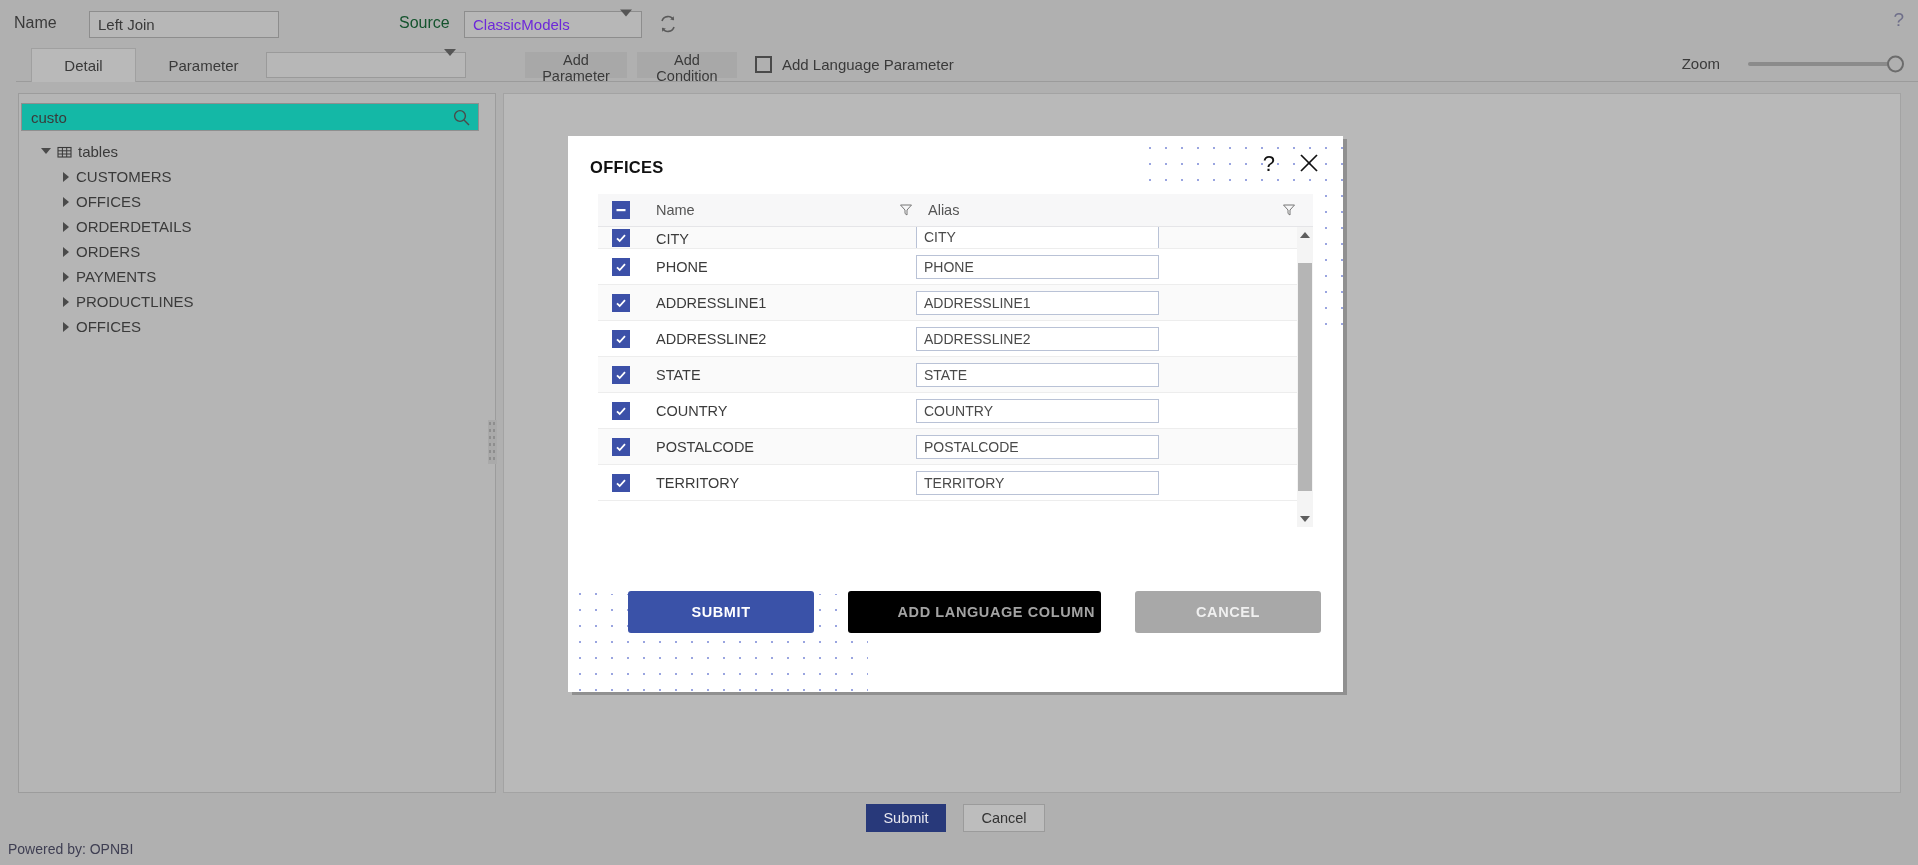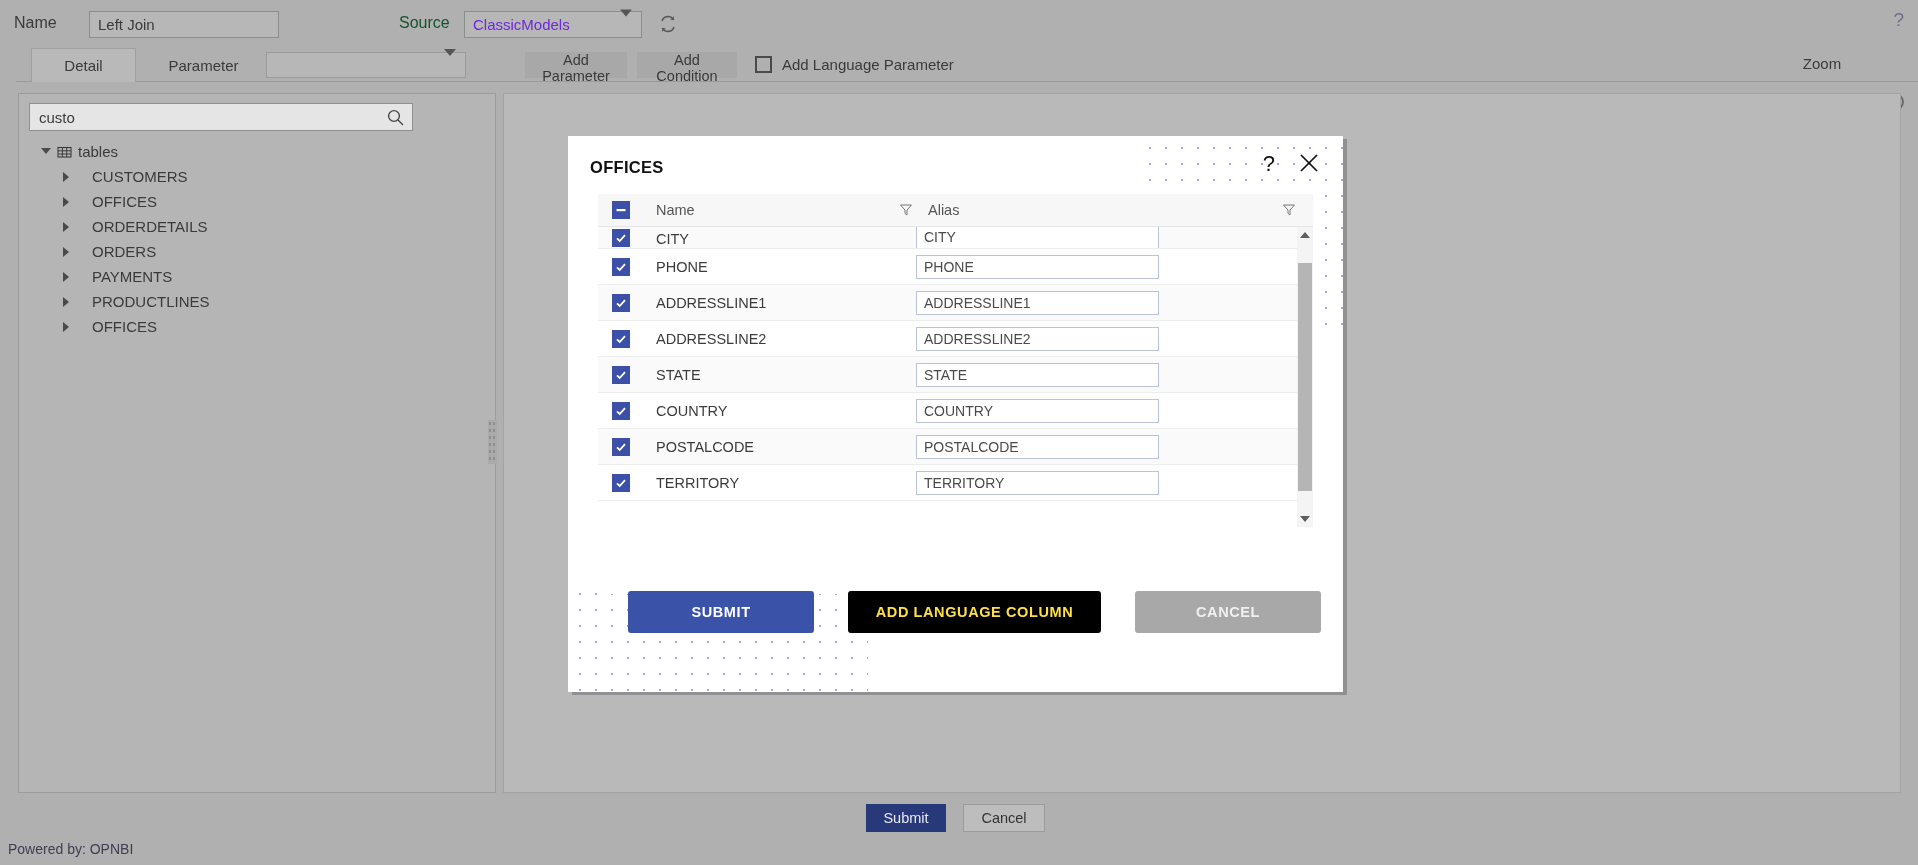--- a/index.html
+++ b/index.html
@@ -100,59 +100,59 @@
     width: 17px; height: 17px;
     background: #b0b0b0; border: 2px solid #4a4a4a;
   }
   .lang-label {
     position: absolute; left: 782px; top: 56px;
     font-size: 15px; color: #3a3a3a;
   }
 
   .zoom-wrap {
     position: absolute; right: 22px; top: 55px;
-    display: flex; align-items: center; gap: 28px; flex-direction: column;
+    display: flex; align-items: center; gap: 28px;
   }
   .zoom-lbl { font-size: 15px; color: #3a3a3a; }
   .zoom-track {
     width: 148px; height: 4px; background: #8b8b8b; border-radius: 2px;
     position: relative;
   }
   .zoom-knob {
     position: absolute; right: -8px; top: 50%; transform: translateY(-50%);
     width: 17px; height: 17px; border-radius: 50%;
     background: #b0b0b0; border: 2px solid #6c6c6c;
   }
 
   
   .left-panel {
     position: absolute; left: 18px; top: 93px; width: 478px; height: 700px;
     background: #b5b5b5; border: 1px solid #9c9c9c;
   }
   .search-box {
-    position: absolute; left: 10px; top: 9px; width: 384px; height: 28px;
-    background: #e5e5e5; border: 1px solid #8f8f8f;
+    position: absolute; left: 2px; top: 9px; width: 458px; height: 28px;
+    background: #14b8a6; border: 1px solid #8f8f8f;
   }
   .search-box input {
     position: absolute; left: 0; top: 0; width: 420px; height: 26px;
     background: transparent; border: none; outline: none;
     font-family: "Liberation Sans", sans-serif;
     font-size: 15px; color: #3a3a3a; padding: 0 9px;
   }
   .search-icon {
     position: absolute; right: 8px; top: 5px;
   }
   .tree { position: absolute; left: 0; top: 45px; width: 100%; }
   .tree-row {
     height: 25px; display: flex; align-items: center;
     font-size: 15px; color: #3a3a3a; cursor: pointer;
     padding-left: 10px;
   }
   .tree-row.l1 { padding-left: 22px; }
-  .tree-row.l2 { padding-left: 44px; gap: 16px; }
+  .tree-row.l2 { padding-left: 44px; }
   .chev {
     width: 0; height: 0; margin-right: 7px;
     border-top: 5px solid transparent;
     border-bottom: 5px solid transparent;
     border-left: 6px solid #4a4a4a;
   }
   .chev.open {
     border-left: 5px solid transparent;
     border-right: 5px solid transparent;
     border-top: 6px solid #4a4a4a;
@@ -324,21 +324,21 @@
     position: absolute; left: 60px; top: 455px;
     display: flex; gap: 34px; z-index: 3;
   }
   .m-btn {
     height: 42px; border: none; cursor: pointer;
     font-family: "Liberation Sans", sans-serif;
     font-size: 14.5px; font-weight: bold; letter-spacing: .6px;
     border-radius: 3px;
   }
   #modal-submit { width: 186px; background: #3a52a8; color: #fff; }
-  #modal-add-lang { width: 253px; background: #000; color: #fde047; }
+  #modal-add-lang { width: 253px; background: #000; color: #a3a3a3; text-align: right; }
   #modal-cancel { width: 186px; background: #a8a8a8; color: #f0f0f0; }
 </style>
 </head>
 <body>
 
 <div id="app">
 
   <div class="topbar">
     <span class="lbl-name">Name</span>
     <input class="name-input" value="Left Join" style="">

